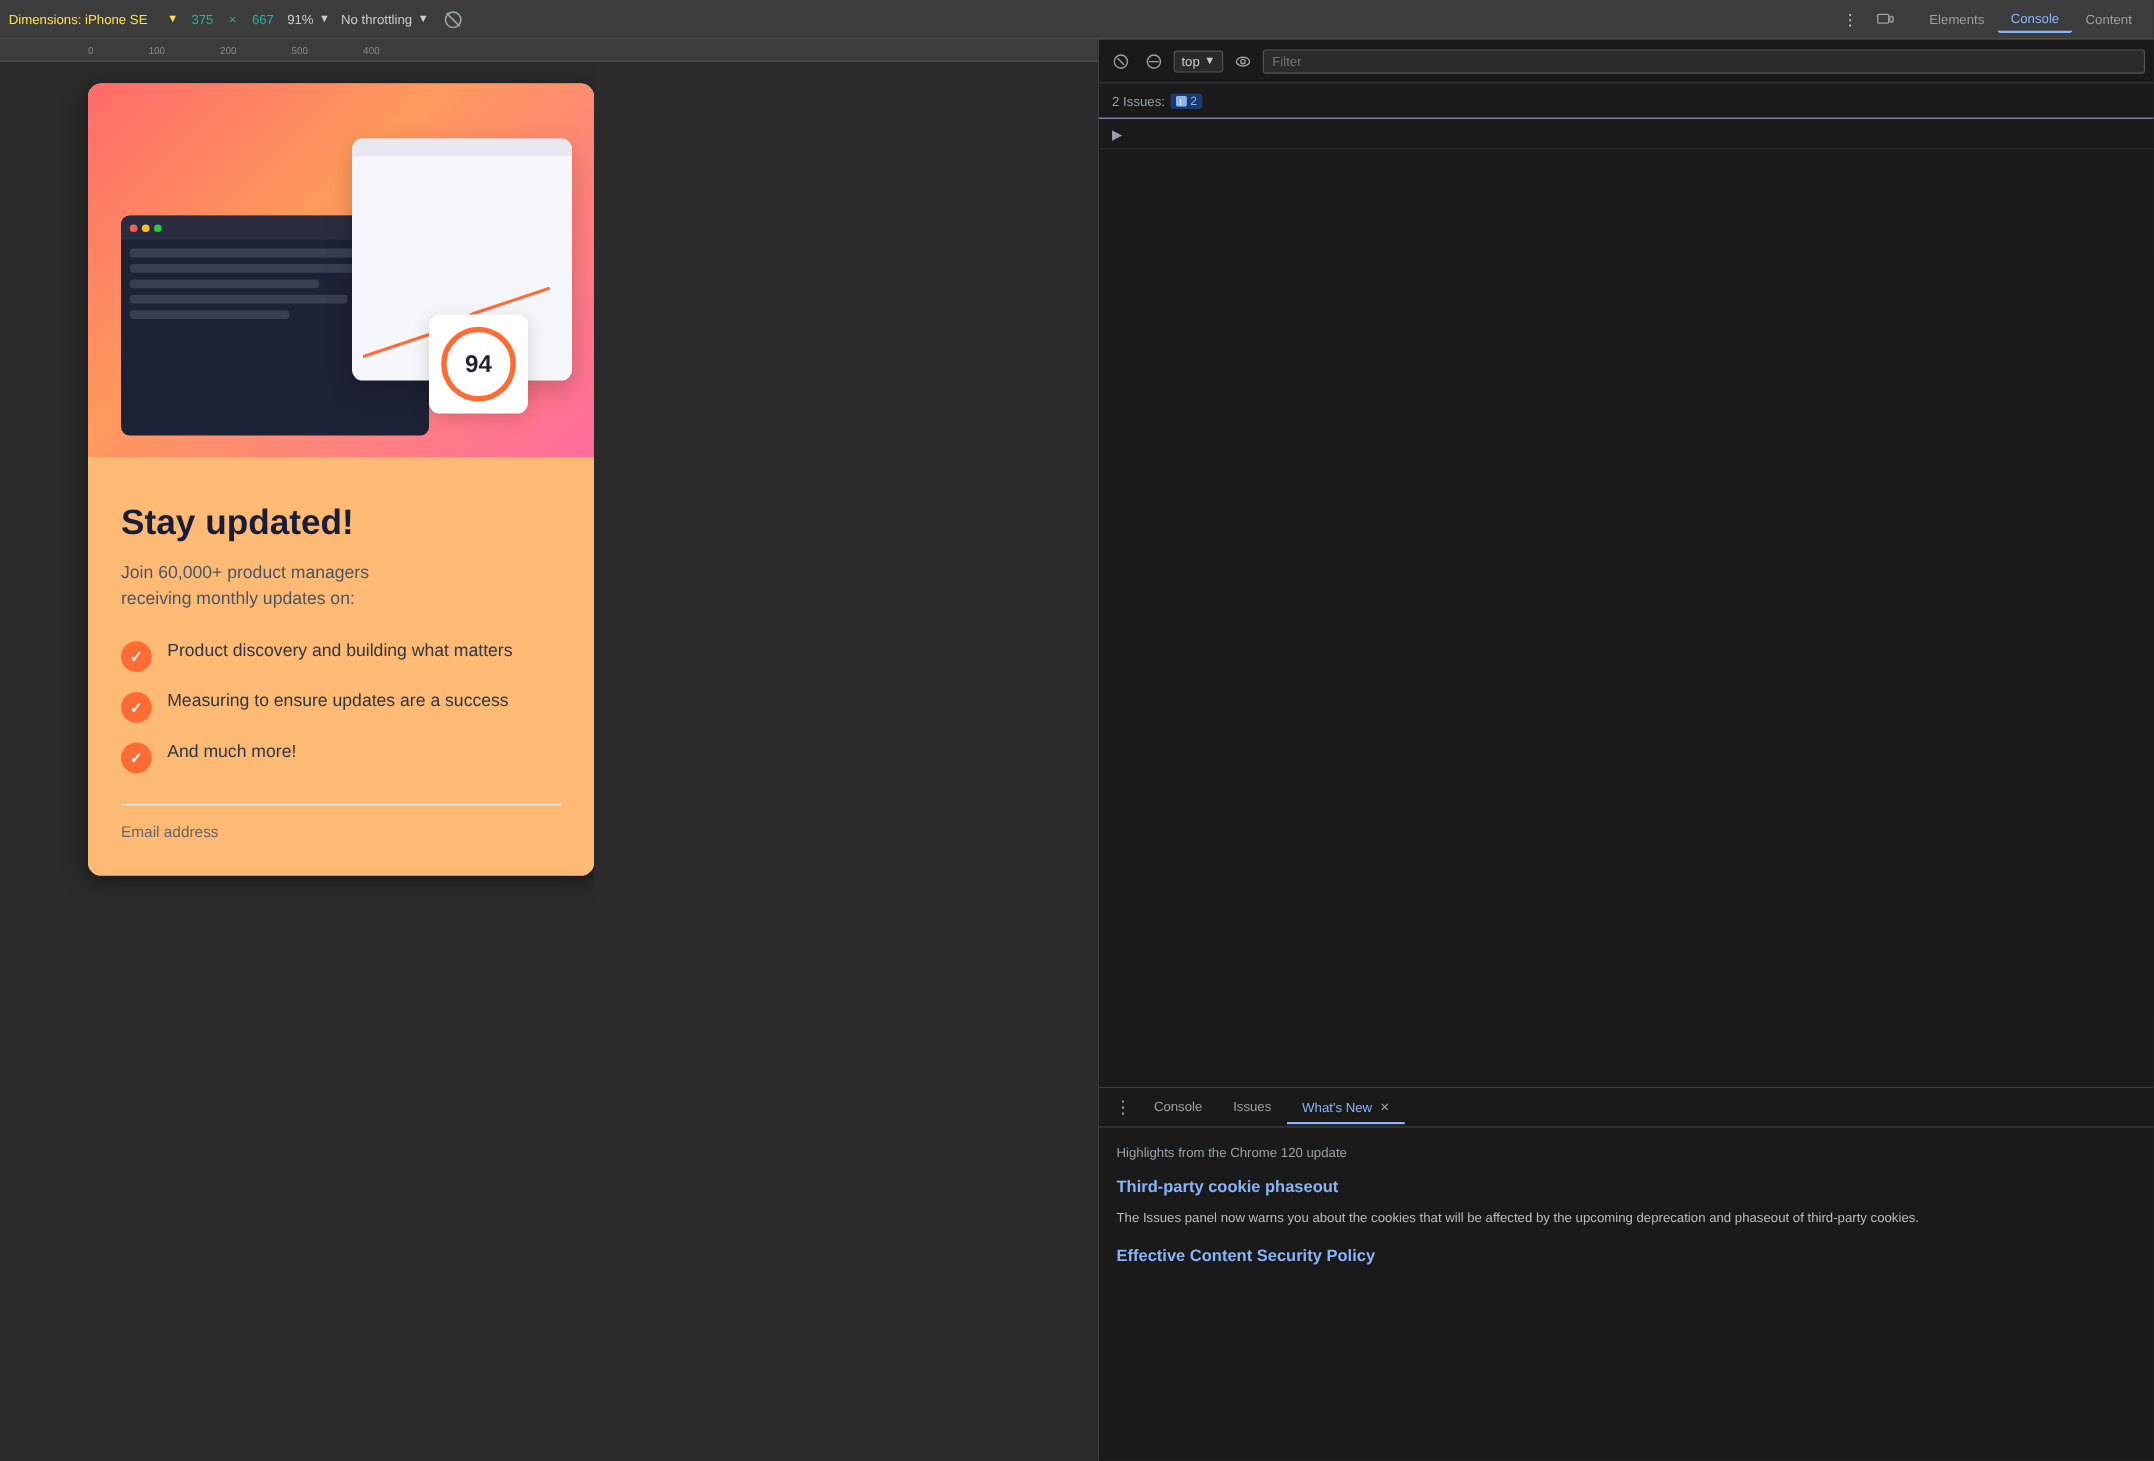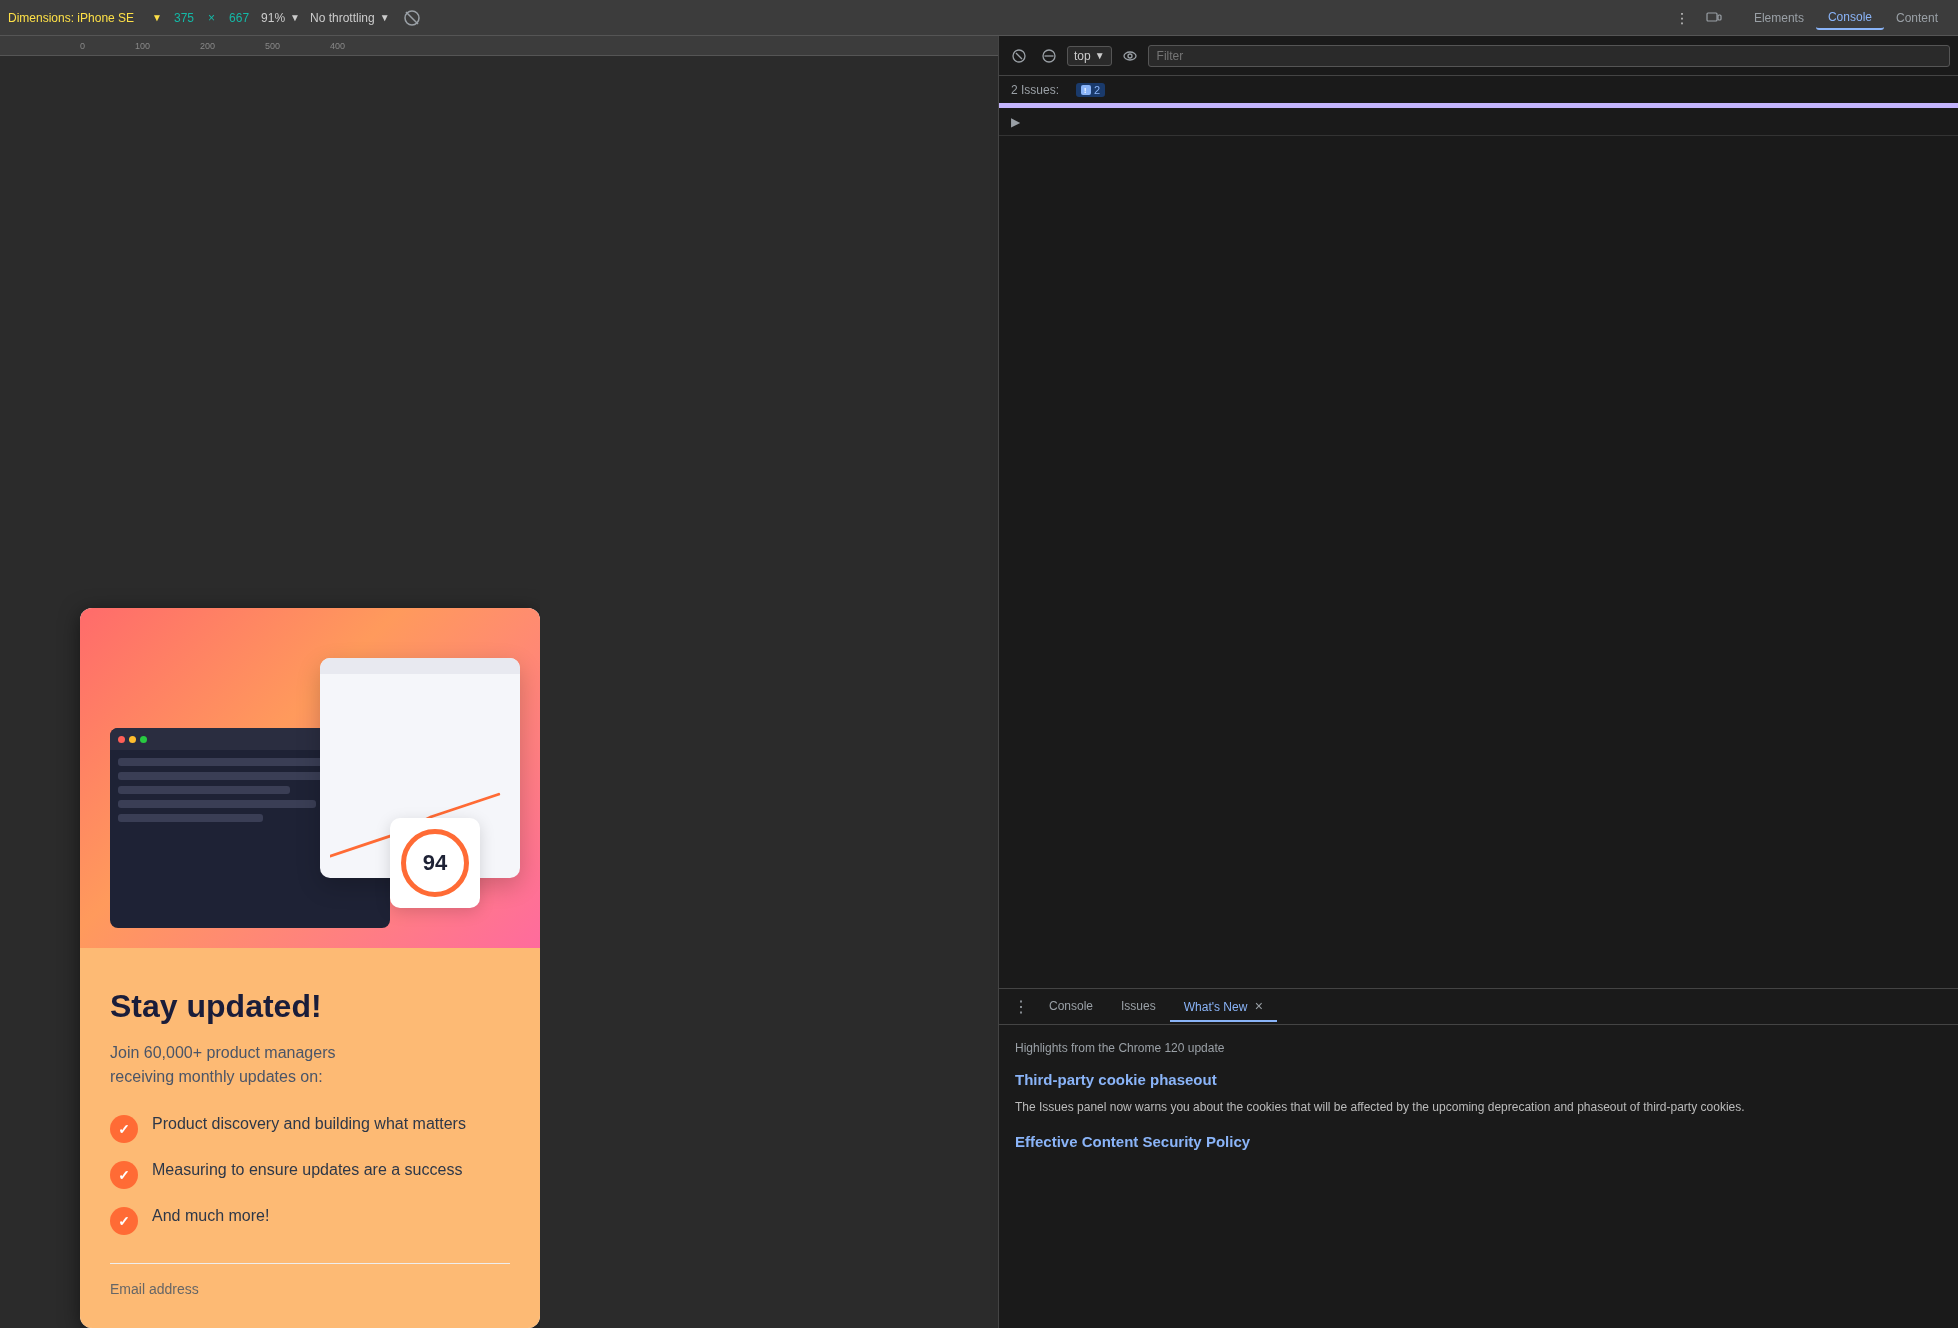--- a/index.html
+++ b/index.html
@@ -106,21 +106,21 @@
       padding: 0;
       overflow: hidden;
       position: relative;
     }
 
     
     .phone-frame-wrapper {
       flex: 1;
       display: flex;
       justify-content: flex-start;
-      align-items: flex-end;
+      align-items: flex-start;
       padding: 20px 0 0 80px;
       overflow: hidden;
     }
 
     
     .phone-content {
       width: 460px;
       background: white;
       border-radius: 12px;
       overflow: hidden;
@@ -335,25 +335,25 @@
       padding: 3px 8px;
       color: #ccc;
       font-size: 12px;
       outline: none;
     }
 
     
     .issues-row {
       height: 32px;
       background: #1a1a1a;
-      border-bottom: 5px solid #c4b5fd;
+      border-bottom: 1px solid #c4b5fd;
       display: flex;
       align-items: center;
       padding: 0 12px;
-      gap: 17px;
+      gap: 5px;
     }
     .issues-label {
       color: #9aa0a6;
       font-size: 12px;
     }
     .issues-badge {
       display: flex;
       align-items: center;
       gap: 3px;
       background: #1a3a6b;

